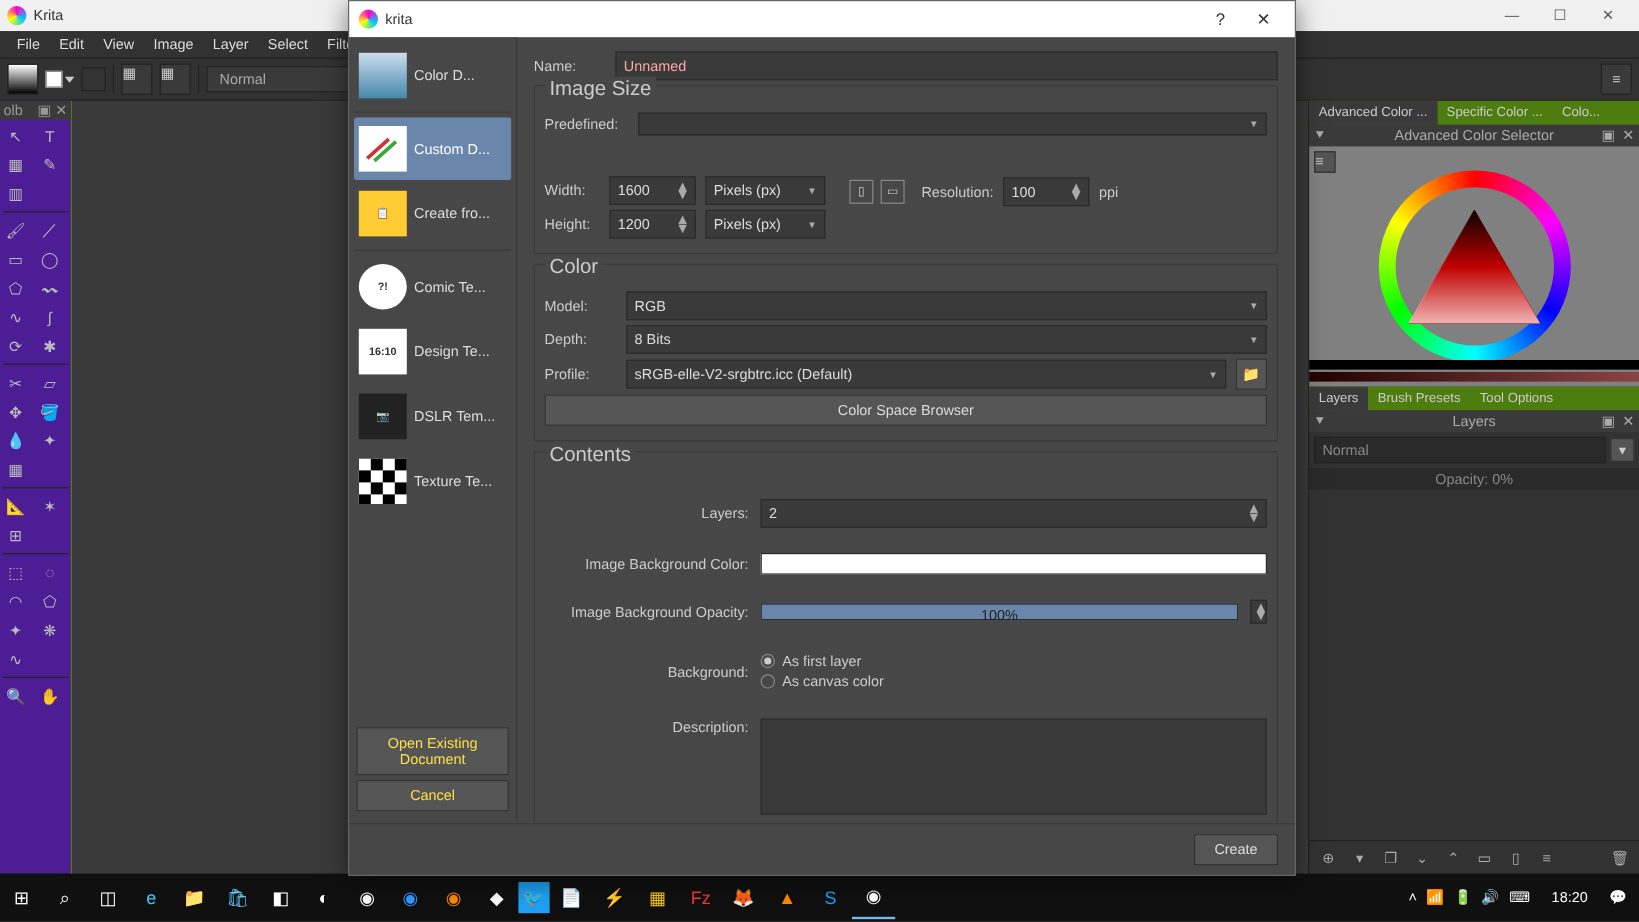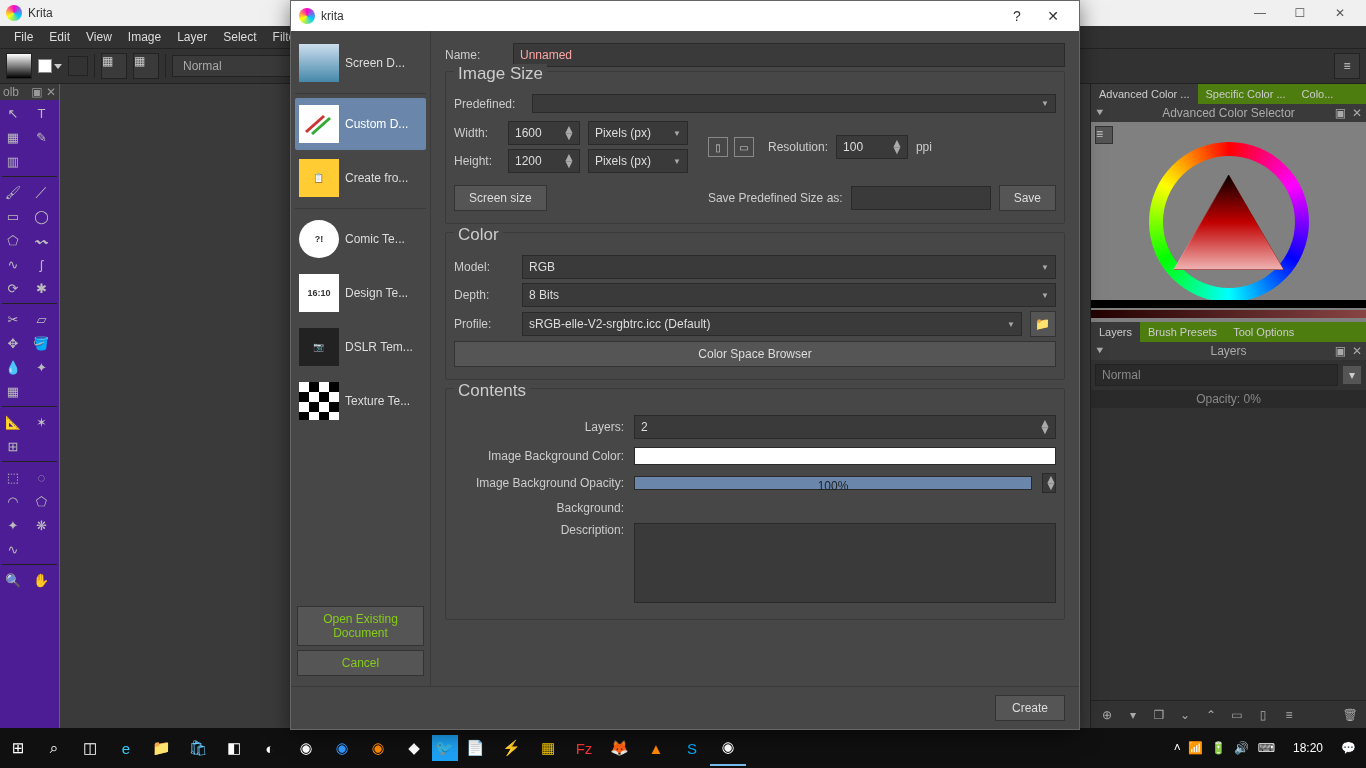--- a/index.html
+++ b/index.html
@@ -68,42 +68,42 @@
 .dlg-title .win-btn { width:36px; text-align:center; color:#333; font-size:14px; }
 
 .dlg-body { flex:1; display:flex; overflow:hidden; }
 .dlg-sidebar { width:140px; background:#474747; padding:6px 4px; display:flex; flex-direction:column; gap:2px; border-right:1px solid #3a3a3a;}
 .sb-item { display:flex; align-items:center; gap:6px; padding:7px 4px; color:#ddd; border-radius:2px; }
 .sb-item.selected { background:#6a87ab; color:#fff; }
 .sb-icon { width:40px; height:38px; background:#888; flex-shrink:0; display:flex; align-items:center; justify-content:center; color:#333; font-size:9px; font-weight:bold;}
 .sb-item span { font-size:12px; white-space:nowrap; overflow:hidden; text-overflow:ellipsis; }
 .sb-sep { height:1px; background:#3a3a3a; margin:2px 0;}
 .sb-bottom { margin-top:auto; }
-.sb-btn { background:#555; border:1px solid #333; color:#84cc16; padding:5px; text-align:center; margin:4px 2px;}
+.sb-btn { background:#555; border:1px solid #333; color:#fde047; padding:5px; text-align:center; margin:4px 2px;}
 
 .dlg-main { flex:1; padding:8px 14px; overflow-y:auto; }
 .form-row { display:flex; align-items:center; margin:4px 0; gap:8px; }
 .form-label { color:#ccc; font-size:12px; min-width:60px; text-align:left; }
 .input { background:#3a3a3a; border:1px solid #2a2a2a; color:#fca5a5; padding:4px 6px; font-size:12px; }
 .input.full { flex:1; }
 .spinner { display:flex; align-items:center; background:#3a3a3a; border:1px solid #2a2a2a; }
 .spinner input { background:transparent; border:none; color:#ddd; padding:4px 6px; width:50px; font-size:12px;}
 .spinner .arrows { display:flex; flex-direction:column; padding:0 4px; color:#aaa; font-size:7px; line-height:7px;}
 .select { background:#3a3a3a; border:1px solid #2a2a2a; color:#ddd; padding:4px 6px; display:flex; align-items:center; justify-content:space-between; }
 .select .arr { font-size:8px; color:#aaa; }
 .section-label { color:#ccc; font-size:17px; margin:10px 0 4px 0; }
 .group-box { border:1px solid #3a3a3a; border-radius:2px; padding:8px; margin-bottom:8px; position:relative;}
 .group-box .section-label { position:relative; top:-16px; background:#474747; display:inline-block; padding:0 4px; margin:0;}
 .group-inner { margin-top:-10px; }
 .btn { background:#555; border:1px solid #333; color:#ddd; padding:5px 14px; }
 .iconbtn { width:26px; height:26px; background:#555; border:1px solid #333; display:flex; align-items:center; justify-content:center;}
 .lock-row { display:flex; gap:6px; align-items:center; }
 .lockbox { width:20px; height:20px; border:1px solid #888; background:#474747; display:flex; align-items:center; justify-content:center; font-size:10px;}
 
-.contents-row { display:flex; align-items:center; margin:8px 0; gap:10px; }
+.contents-row { display:flex; align-items:center; margin:21px 0; gap:10px; }
 .contents-row .clabel { width:170px; text-align:right; color:#ccc; }
 .color-swatch { flex:1; height:18px; background:#fff; border:1px solid #2a2a2a;}
 .opacity-bar { flex:1; height:14px; background:#6a87ab; border:1px solid #2a2a2a; text-align:center; color:#222; line-height:18px; position:relative;}
 .opac-arrows { width:14px; display:flex; flex-direction:column; font-size:7px; line-height:7px; color:#aaa; background:#3a3a3a; border:1px solid #2a2a2a; padding:2px;}
 .radio-row { display:flex; align-items:center; gap:6px; margin:3px 0;}
 .radio { width:12px; height:12px; border-radius:50%; border:1px solid #888; display:flex; align-items:center; justify-content:center;}
 .radio.checked::after { content:''; width:6px; height:6px; border-radius:50%; background:#ccc;}
 .textarea { background:#3a3a3a; border:1px solid #2a2a2a; height:80px; flex:1;}
 
 .dlg-footer { padding:8px 14px; display:flex; justify-content:flex-end; border-top:1px solid #3a3a3a;}
@@ -280,21 +280,21 @@
     <div class="logo"></div>
     <span>krita</span>
     <div class="spacer"></div>
     <div class="win-btn">?</div>
     <div class="win-btn">✕</div>
   </div>
   <div class="dlg-body">
     <div class="dlg-sidebar">
       <div class="sb-item">
         <div class="sb-icon" style="background:linear-gradient(#cde,#48a);"></div>
-        <span>Screen D...</span>
+        <span>Color D...</span>
       </div>
       <div class="sb-sep"></div>
       <div class="sb-item selected">
         <div class="sb-icon" style="background:#fff;">
           <svg width="30" height="24">
               <line x1="2" y1="20" x2="20" y2="4" stroke="#c33" stroke-width="3"></line>
               <line x1="8" y1="22" x2="26" y2="6" stroke="#3a3" stroke-width="3"></line>
             </svg>
         </div>
         <span>Custom D...</span>
@@ -336,21 +336,21 @@
         <div class="section-label">Image Size</div>
         <div class="group-inner">
           <div class="form-row">
             <div class="form-label" style="min-width:70px;">Predefined:</div>
             <div class="select" style="flex:1;">
                 <span></span>
                 <span class="arr">▼</span>
               </div>
           </div>
           <div style="display:flex;gap:14px;align-items:center;">
-            <div style="flex:0 0 240px;">
+            <div style="flex:0 0 240px;margin-top:26px;">
               <div class="form-row">
                 <div class="form-label" style="min-width:46px;">Width:</div>
                 <div class="spinner">
                     <input value="1600" style="">
                     <div class="arrows">
                       <span>▲</span>
                       <span>▼</span>
                     </div>
                   </div>
                 <div class="select" style="width:100px;">
@@ -382,27 +382,20 @@
               <div class="spinner">
                   <input value="100" style="">
                   <div class="arrows">
                     <span>▲</span>
                     <span>▼</span>
                   </div>
                 </div>
               <span>ppi</span>
             </div>
           </div>
-          <div class="form-row" style="margin-top:8px;">
-            <div class="btn"><span>Screen size</span></div>
-            <div style="flex:1;"></div>
-            <span>Save Predefined Size as:</span>
-            <input class="input" style="width: 140px;">
-            <div class="btn"><span>Save</span></div>
-          </div>
         </div>
       </div>
 
       <div class="group-box">
         <div class="section-label">Color</div>
         <div class="group-inner">
           <div class="form-row">
             <div class="form-label">Model:</div>
             <div class="select" style="flex:1;">
                 <span>RGB</span>
@@ -450,20 +443,30 @@
           <div class="contents-row">
             <div class="clabel">Image Background Opacity:</div>
             <div class="opacity-bar"><span>100%</span></div>
             <div class="opac-arrows">
                 <span>▲</span>
                 <span>▼</span>
               </div>
           </div>
           <div class="contents-row">
             <div class="clabel">Background:</div>
+            <div style="flex:1;">
+              <div class="radio-row">
+                  <div class="radio checked"></div>
+                  <span>As first layer</span>
+                </div>
+              <div class="radio-row">
+                  <div class="radio"></div>
+                  <span>As canvas color</span>
+                </div>
+            </div>
           </div>
           <div class="contents-row" style="align-items:flex-start;">
             <div class="clabel">Description:</div>
             <div class="textarea"></div>
           </div>
         </div>
       </div>
     </div>
   </div>
   <div class="dlg-footer">

